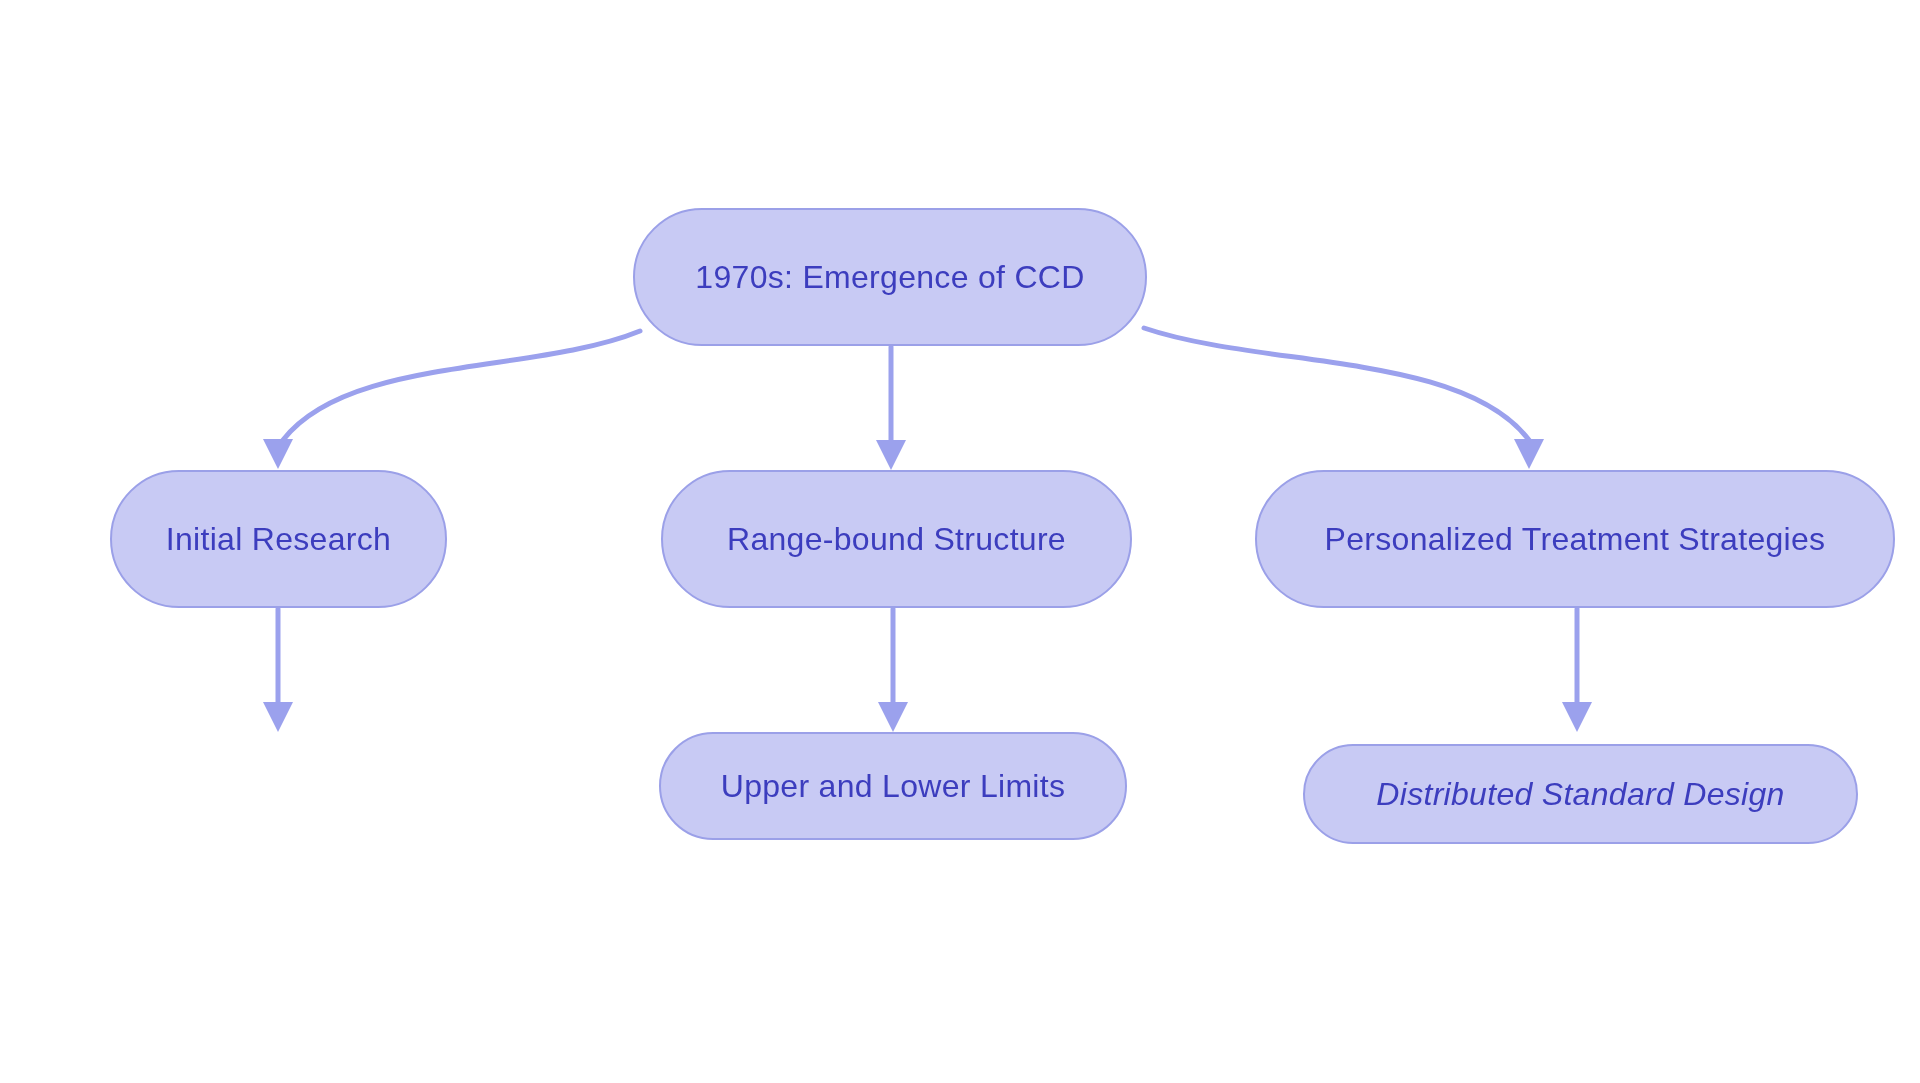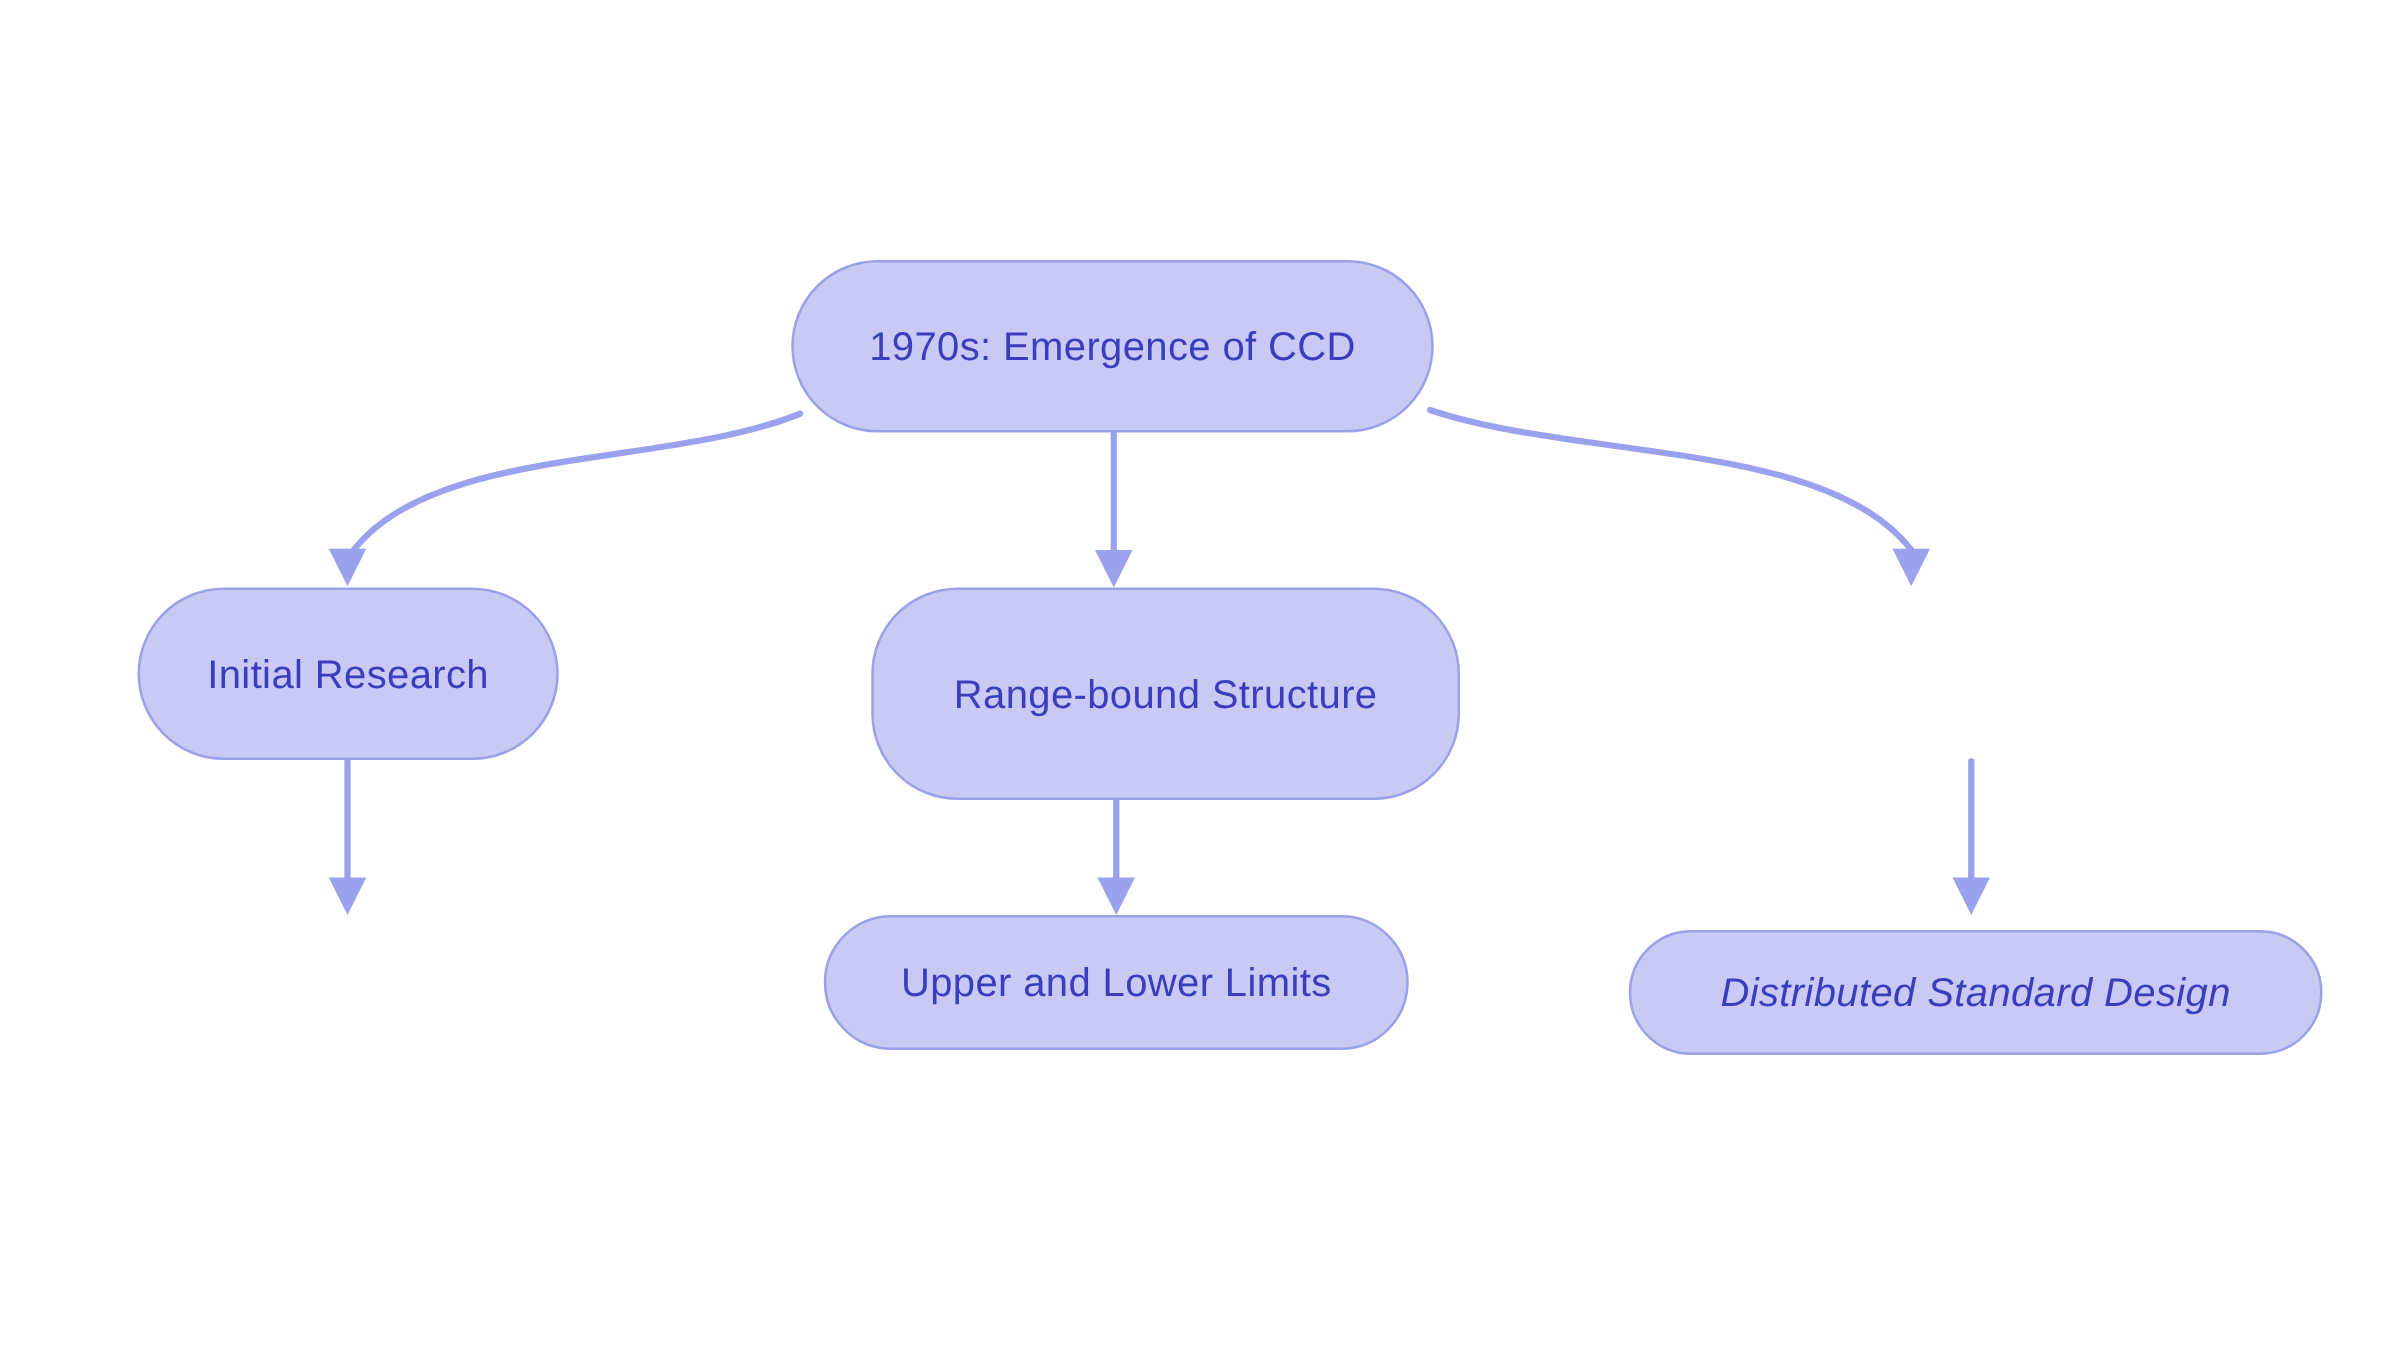--- a/index.html
+++ b/index.html
@@ -94,24 +94,27 @@
   </svg>
 
   <div class="node" style="left:633px; top:208px; width:514px; height:138px;">
     <span>1970s: Emergence of CCD</span>
   </div>
 
   <div class="node" style="left:110px; top:470px; width:337px; height:138px;align-items:center;">
     <span>Initial Research</span>
   </div>
 
-  <div class="node" style="left:697px; top:470px; width:471px; height:170px;">
+  <div class="node" style="left:661px; top:470px; width:471px; height:138px;">
     <span>Range-bound Structure</span>
   </div>
 
+  <div class="node" style="left:1255px; top:470px; width:640px; height:138px;">
+    <span>Personalized Treatment Strategies</span>
+  </div>
 
 
   <div class="node" style="left:659px; top:732px; width:468px; height:108px;">
     <span>Upper and Lower Limits</span>
   </div>
 
   <div class="node" style="left:1303px; top:744px; width:555px; height:100px;font-style:italic;">
     <span>Distributed Standard Design</span>
   </div>
 

